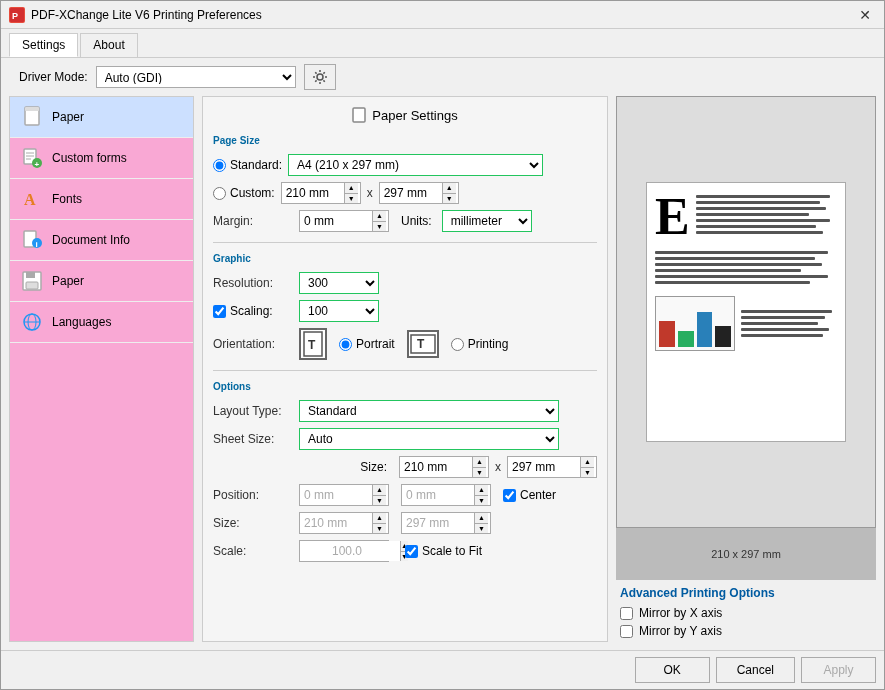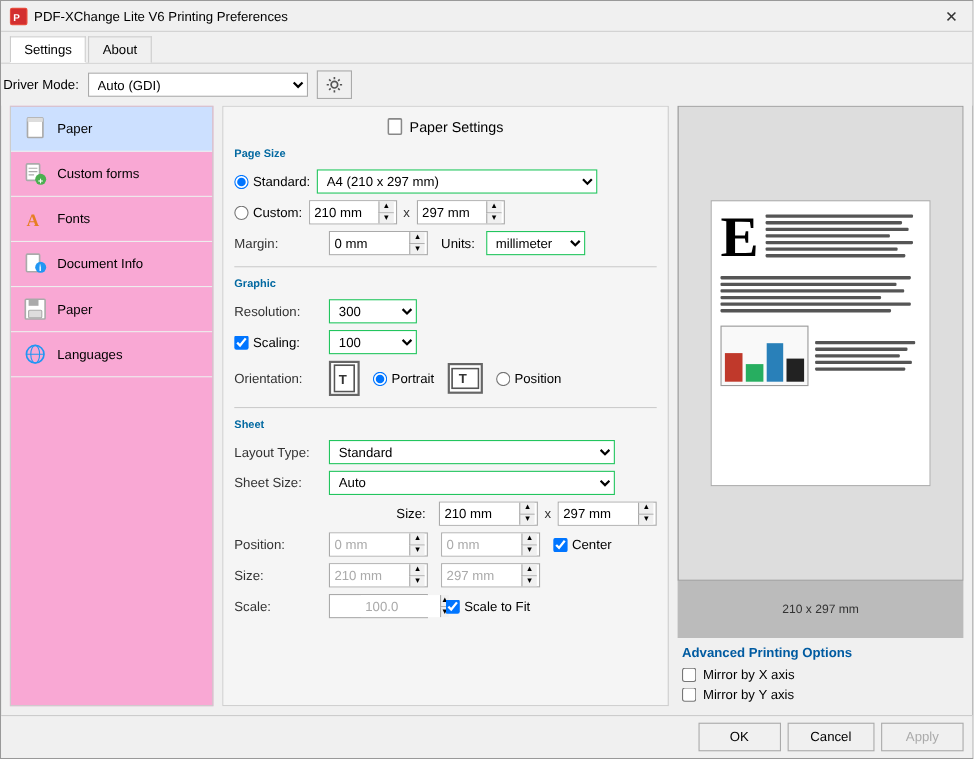--- a/index.html
+++ b/index.html
@@ -78,21 +78,21 @@
       margin-right: 2px;
     }
     .tab.active {
       background: #fff;
       border-bottom: 1px solid #fff;
       z-index: 1;
       position: relative;
     }
 
     .driver-bar {
-      padding: 6px 2px;
+      padding: 6px 18px;
       display: flex;
       align-items: center;
       gap: 8px;
       background: #f0f0f0;
     }
     .driver-label { font-size: 12px; }
     .driver-select {
       width: 200px;
       padding: 3px 4px;
       border: 1px solid #aaa;
@@ -626,28 +626,28 @@
                 <span>Portrait</span>
               </label>
               <div class="orient-icon landscape">
                 <svg width="26" height="20" viewBox="0 0 26 20">
                   <rect x="1" y="1" width="24" height="18" fill="white" stroke="#555" stroke-width="1.5"></rect>
                   <text x="7" y="14" font-size="12" font-weight="bold" fill="#333">T</text>
                 </svg>
               </div>
               <label class="radio-option">
                 <input type="radio" name="orientation" style="">
-                <span>Position</span>
+                <span>Printing</span>
               </label>
             </div>
           </div>
 
           <hr class="section-divider">
 
-          <div class="section-header">Sheet</div>
+          <div class="section-header">Options</div>
 
           <div class="form-row">
             <span class="form-label">Layout Type:</span>
             <select style="width:260px;">
               <option>Standard</option>
             </select>
           </div>
 
           <div class="form-row">
             <span class="form-label">Sheet Size:</span>

